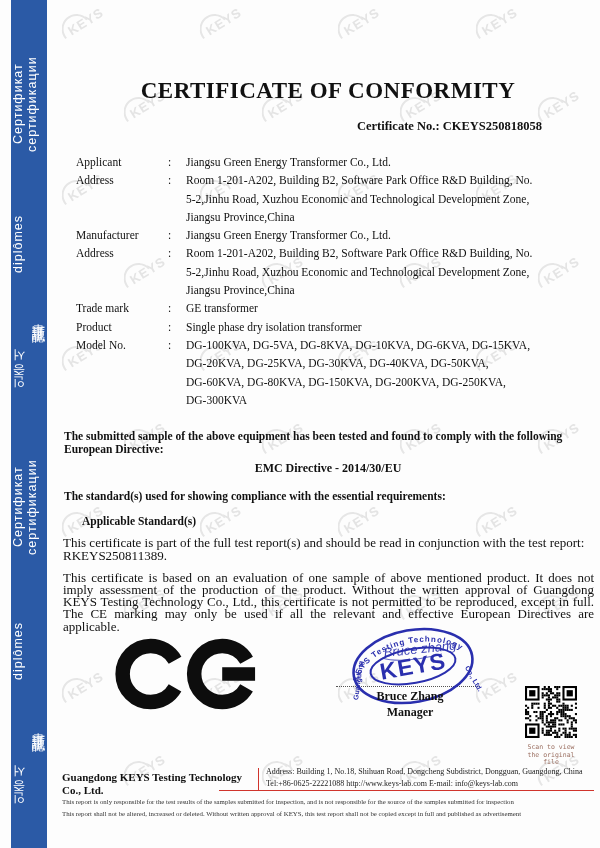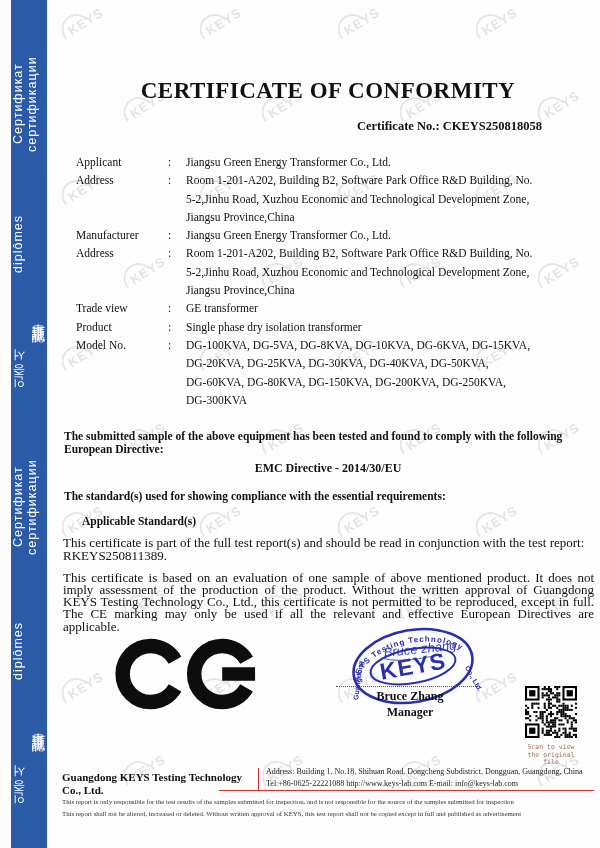--- a/index.html
+++ b/index.html
@@ -130,21 +130,21 @@
 5-2,Jinhu Road, Xuzhou Economic and Technological Development Zone,
 Jiangsu Province,China</div>
       <div>Manufacturer</div>
       <div>:</div>
       <div class="ml">Jiangsu Green Energy Transformer Co., Ltd.</div>
       <div>Address</div>
       <div>:</div>
       <div class="ml">Room 1-201-A202, Building B2, Software Park Office R&amp;D Building, No.
 5-2,Jinhu Road, Xuzhou Economic and Technological Development Zone,
 Jiangsu Province,China</div>
-      <div>Trade view</div>
+      <div>Trade mark</div>
       <div>:</div>
       <div class="ml">GE transformer</div>
       <div>Product</div>
       <div>:</div>
       <div class="ml">Single phase dry isolation transformer</div>
       <div>Model No.</div>
       <div>:</div>
       <div class="ml">DG-100KVA, DG-5VA, DG-8KVA, DG-10KVA, DG-6KVA, DG-15KVA,
 DG-20KVA, DG-25KVA, DG-30KVA, DG-40KVA, DG-50KVA,
 DG-60KVA, DG-80KVA, DG-150KVA, DG-200KVA, DG-250KVA,

